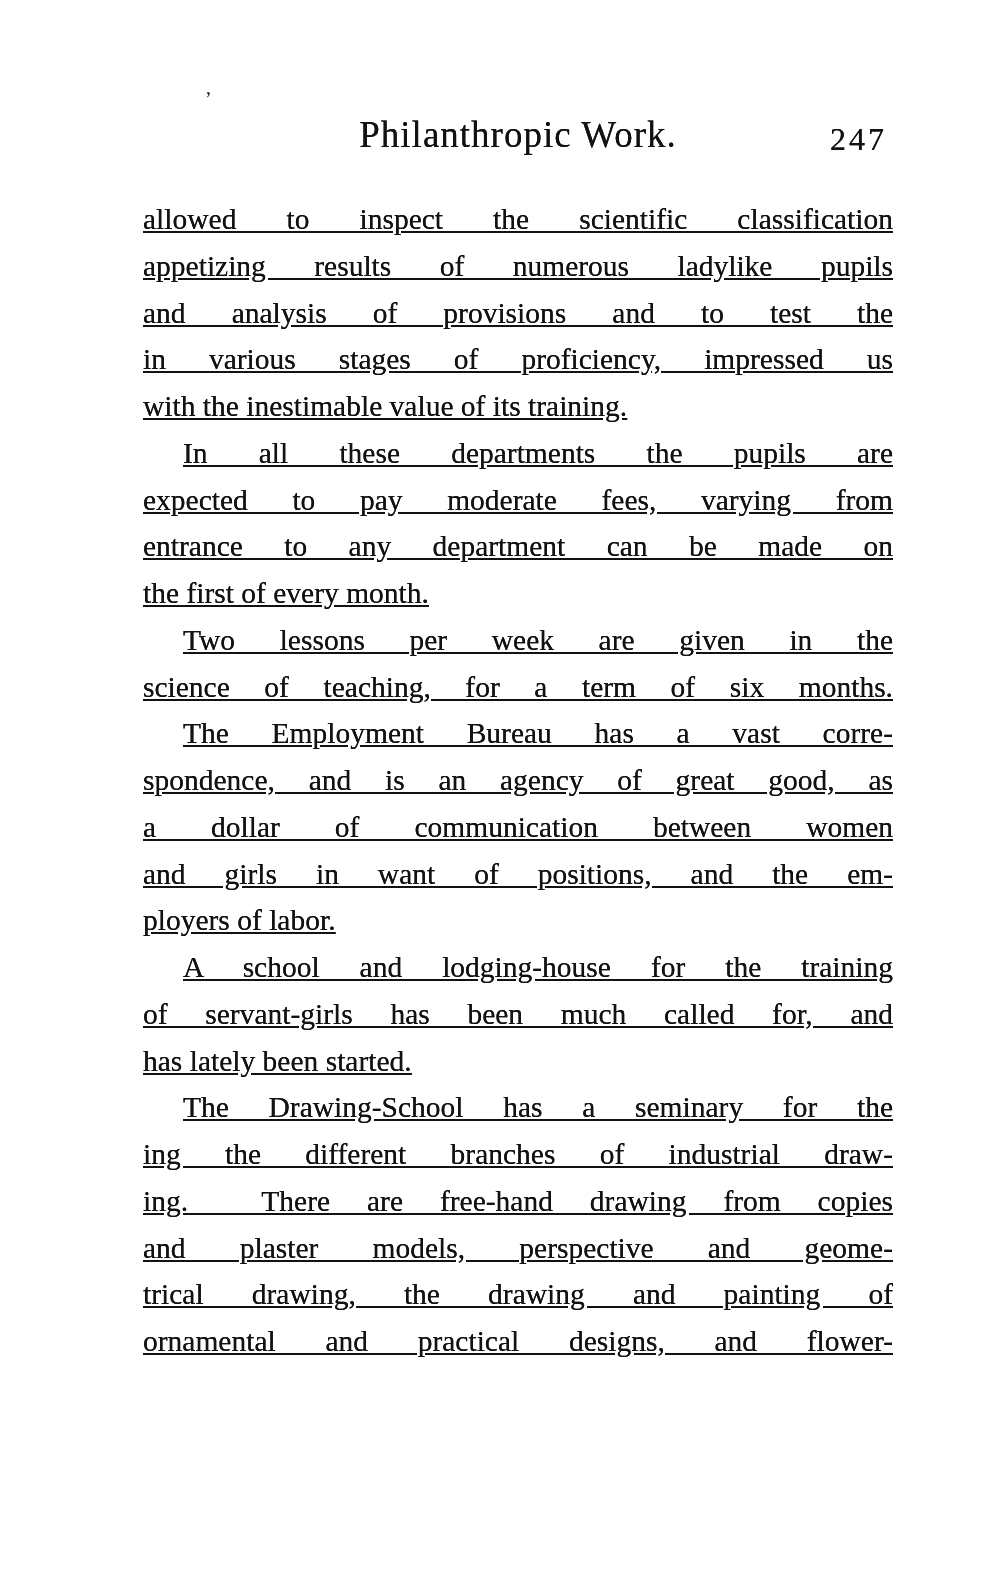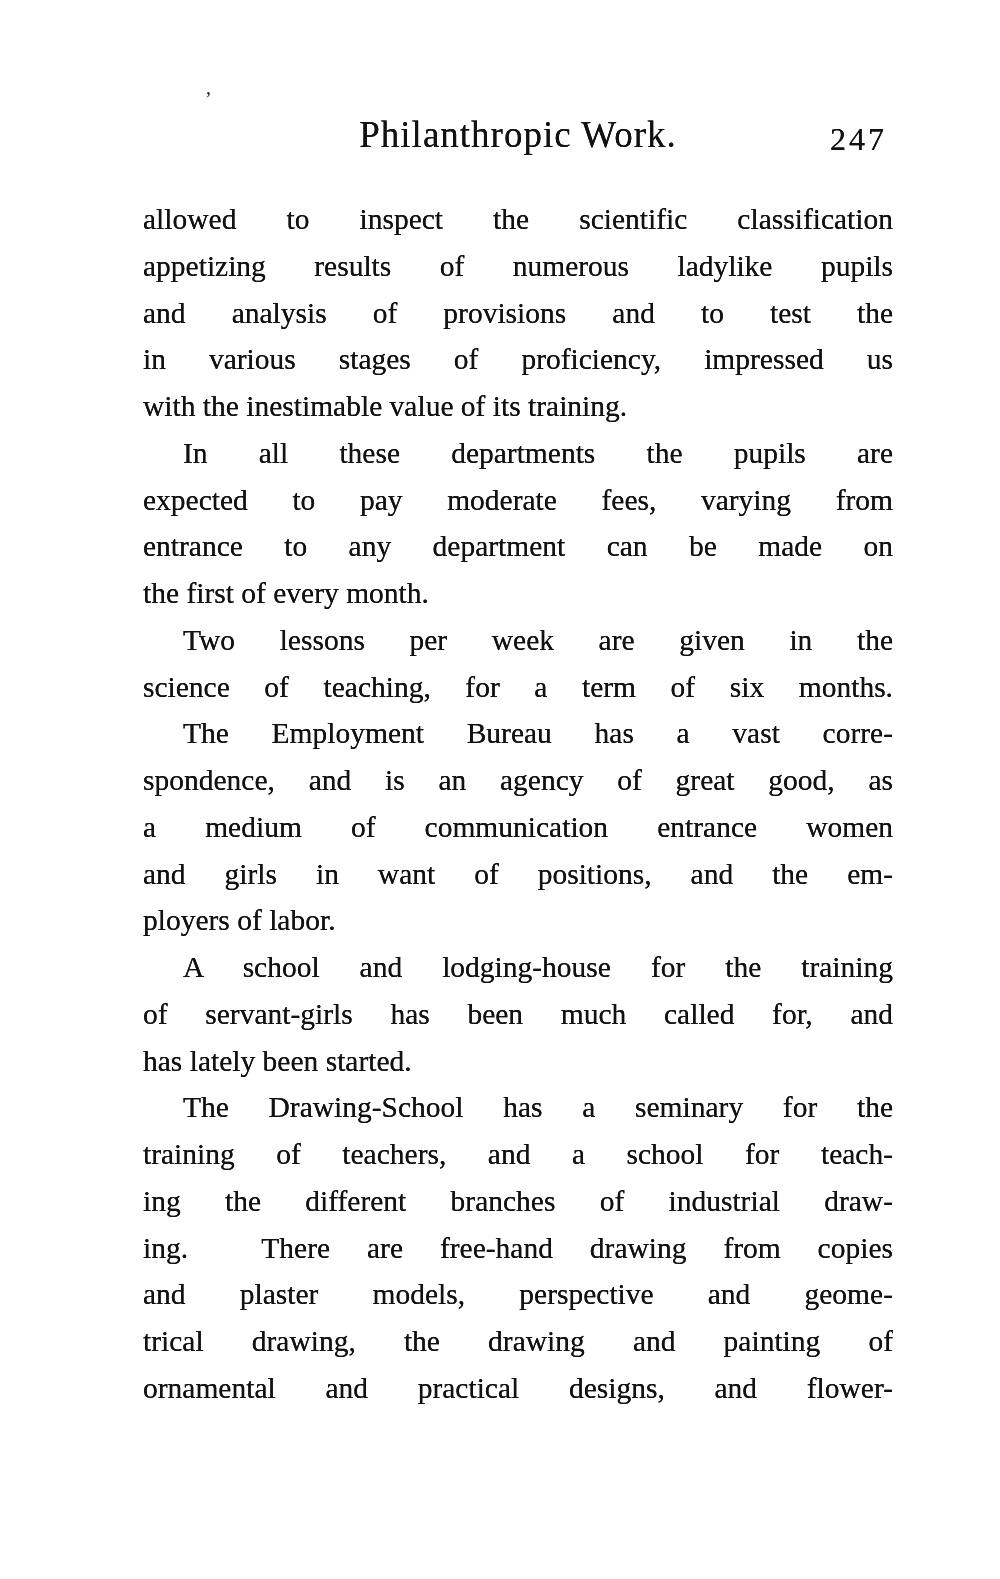--- a/index.html
+++ b/index.html
@@ -47,20 +47,21 @@
     top: 8px;
     font-size: 32px;
     letter-spacing: 3px;
     text-shadow: 0 0 0.5px currentColor;
   }
   .body-block {
     position: absolute;
     top: 196px;
     left: 143px;
     width: 750px;
+    text-decoration: underline;
   }
   .line {
     height: 46.75px;
     line-height: 46.75px;
     font-size: 29.5px;
     text-align: justify;
     text-align-last: justify;
     white-space: normal;
     overflow: hidden;
     text-shadow: 0 0 0.5px currentColor;
@@ -90,27 +91,26 @@
       <div class="line">in various stages of proficiency, impressed us</div>
       <div class="line endline">with the inestimable value of its training.</div>
       <div class="line indent">In all these departments the pupils are</div>
       <div class="line">expected to pay moderate fees, varying from</div>
       <div class="line">entrance to any department can be made on</div>
       <div class="line endline">the first of every month.</div>
       <div class="line indent">Two lessons per week are given in the</div>
       <div class="line">science of teaching, for a term of six months.</div>
       <div class="line indent">The Employment Bureau has a vast corre-</div>
       <div class="line">spondence, and is an agency of great good, as</div>
-      <div class="line">a medium of communication entrance women</div>
+      <div class="line">a dollar of communication between women</div>
       <div class="line">and girls in want of positions, and the em-</div>
       <div class="line endline">ployers of labor.</div>
       <div class="line indent">A school and lodging-house for the training</div>
       <div class="line">of servant-girls has been much called for, and</div>
       <div class="line endline">has lately been started.</div>
       <div class="line indent">The Drawing-School has a seminary for the</div>
-      <div class="line">training of teachers, and a school for teach-</div>
       <div class="line">ing the different branches of industrial draw-</div>
       <div class="line">ing.&nbsp; There are free-hand drawing from copies</div>
       <div class="line">and plaster models, perspective and geome-</div>
       <div class="line">trical drawing, the drawing and painting of</div>
       <div class="line">ornamental and practical designs, and flower-</div>
     </main>
 </div>
 
 </body></html>

